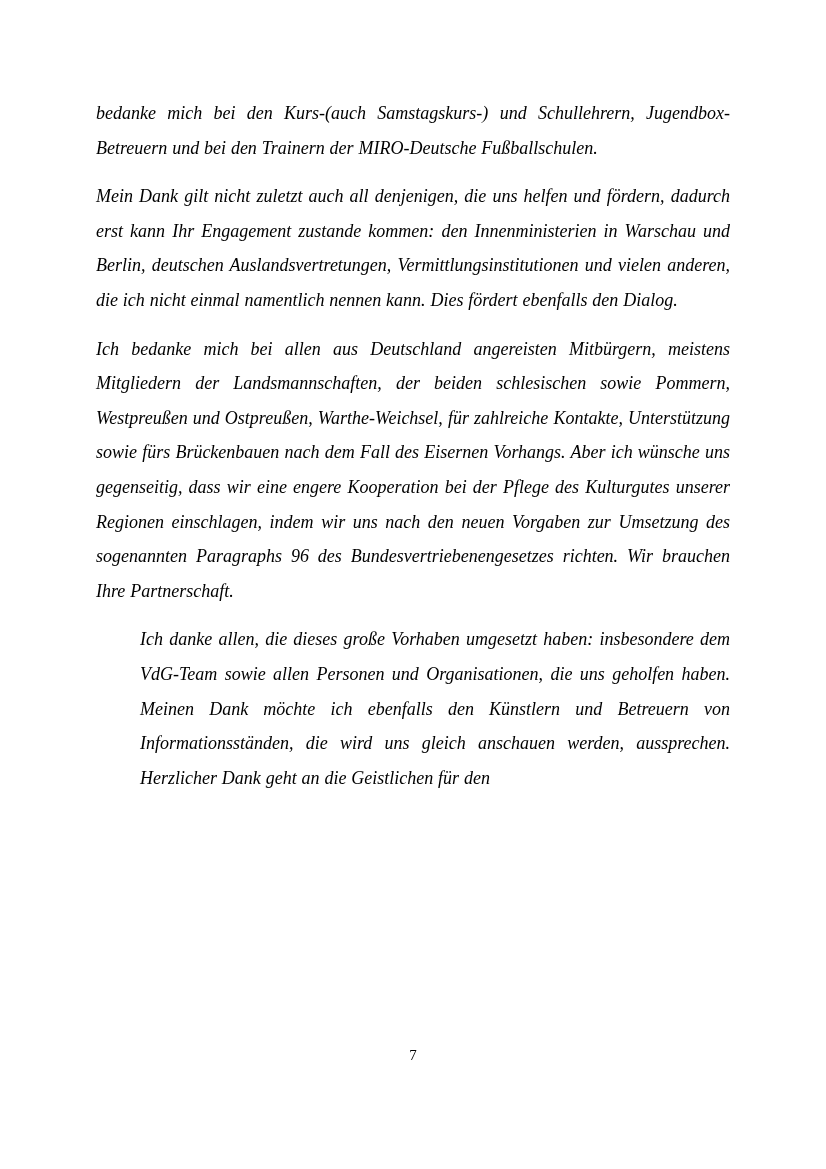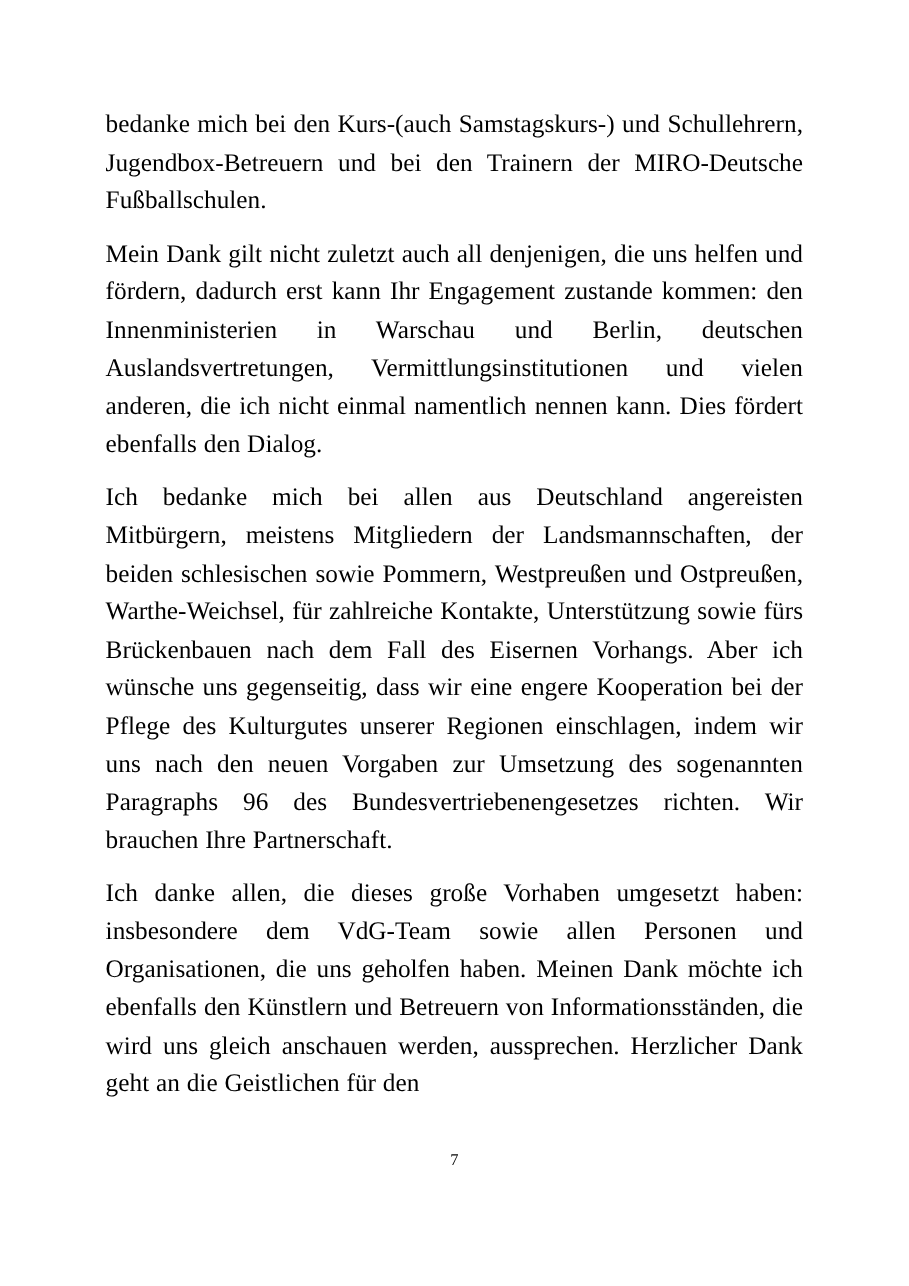--- a/index.html
+++ b/index.html
@@ -20,30 +20,32 @@
     overflow: hidden;
   }
   .text-column {
     position: absolute;
     left: 96px;
     top: 96px;
     width: 634px;
   }
   .para {
     margin: 0 0 14px 0;
-    font-size: 23px;
+    font-size: 18px;
     line-height: 34.6px;
     text-align: justify;
     text-justify: inter-word;
     text-align-last: left;
     hyphens: none;
     word-spacing: 0.02em;
+    font-style: italic;
   }
   .para:last-of-type {
     margin-bottom: 0;
+    margin-left: 44px;
   }
   
   .page-number {
     position: absolute;
     left: 0;
     top: 1046px;
     width: 826px;
     text-align: center;
     font-size: 15px;
     line-height: 18px;

